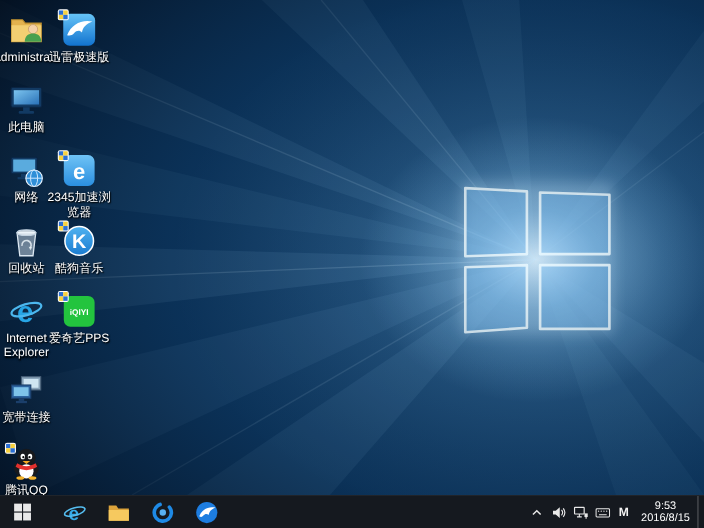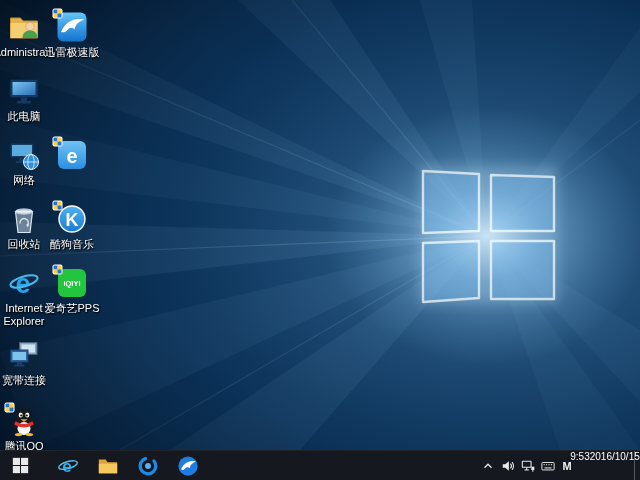--- a/index.html
+++ b/index.html
@@ -24,21 +24,21 @@
   
   .taskbar{position:absolute;left:0;right:0;bottom:0;height:30px;
     background:var(--taskbar-bg,#15191f);display:flex;align-items:stretch;
     border-top:1px solid rgba(255,255,255,.05);z-index:5}
   .tb-btn{width:40px;display:flex;align-items:center;justify-content:center;cursor:default}
   .tb-spacer{width:8px}
   .tray{margin-left:auto;display:flex;align-items:center}
   .tray-ic{width:20px;height:30px;display:flex;align-items:center;
     justify-content:center;cursor:default}
   .ime{color:#f2f2f2;font-size:11px;font-weight:bold;width:18px;text-align:center}
-  .clock{width:58px;height:30px;display:flex;flex-direction:row;
+  .clock{width:58px;height:30px;display:flex;flex-direction:column;
     justify-content:center;text-align:center;color:#fff;font-size:10px;
     line-height:11px;cursor:default}
   .show-desktop{width:6px;height:30px;border-left:1px solid rgba(255,255,255,.28)}
 </style>
 </head>
 <body>
 
 <div class="screen">
 
   <div class="desktop">
@@ -253,20 +253,21 @@
           <defs>
               <linearGradient id="g2345" x1="0" y1="0" x2="0" y2="1">
             <stop offset="0" stop-color="#6fc3f5"></stop>
                 <stop offset="1" stop-color="#2b8fe0"></stop>
           </linearGradient>
             </defs>
           <rect x="2" y="2" width="28" height="28" rx="6" fill="url(#g2345)"></rect>
           <text x="16" y="24" font-size="20" font-weight="bold" fill="#fff" text-anchor="middle">e</text>
         </svg>
       </div>
+      <div class="lbl">2345加速浏览器</div>
     </div>
 
     <div class="desk-icon" style="left:48px;top:202px">
       <div class="art">
         <span class="badge">
           <svg viewBox="0 0 11 11" width="11" height="11">
             <rect x="0.5" y="0.5" width="10" height="10" rx="2" fill="#fff"></rect>
             <rect x="1.5" y="1.5" width="4" height="4" fill="#2b6fd4"></rect>
             <rect x="5.5" y="1.5" width="4" height="4" fill="#f7d13e"></rect>
             <rect x="1.5" y="5.5" width="4" height="4" fill="#f7d13e"></rect>
@@ -383,20 +384,20 @@
           <circle cx="9.2" cy="6.5" r="0.7" fill="#e8e8e8"></circle>
           <circle cx="12" cy="6.5" r="0.7" fill="#e8e8e8"></circle>
           <line x1="4" y1="10.2" x2="12" y2="10.2" stroke="#e8e8e8" stroke-width="1.2"></line>
         </svg>
       </div>
 
       <div class="tray-ic ime">M</div>
 
       <div class="clock">
         <span>9:53</span>
-        <span>2016/10/15</span>
+        <span>2016/8/15</span>
       </div>
 
       <div class="show-desktop"></div>
     </div>
   </div>
 
 </div>
 
 </body></html>

